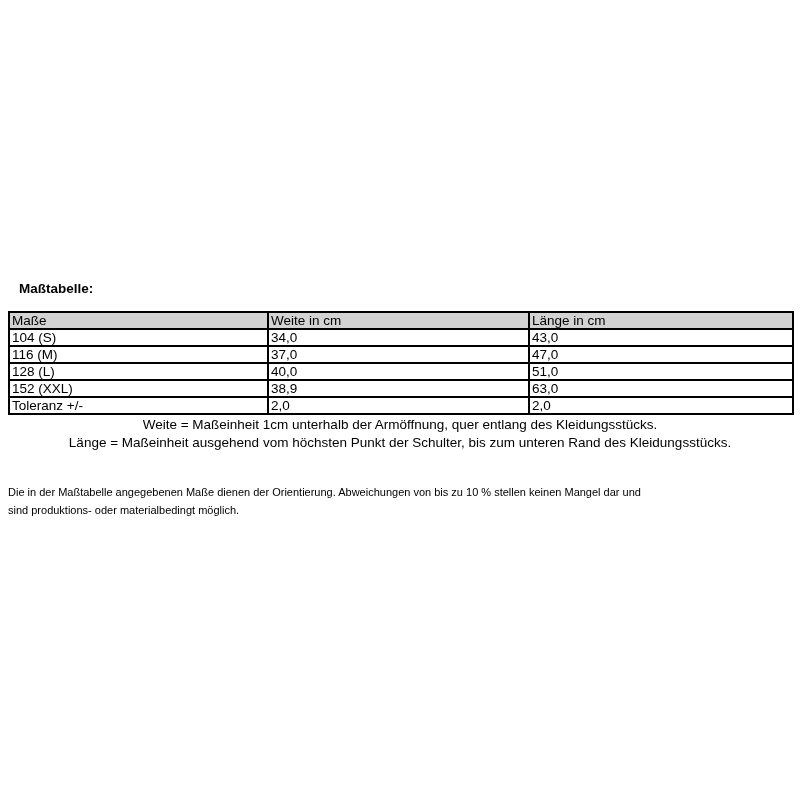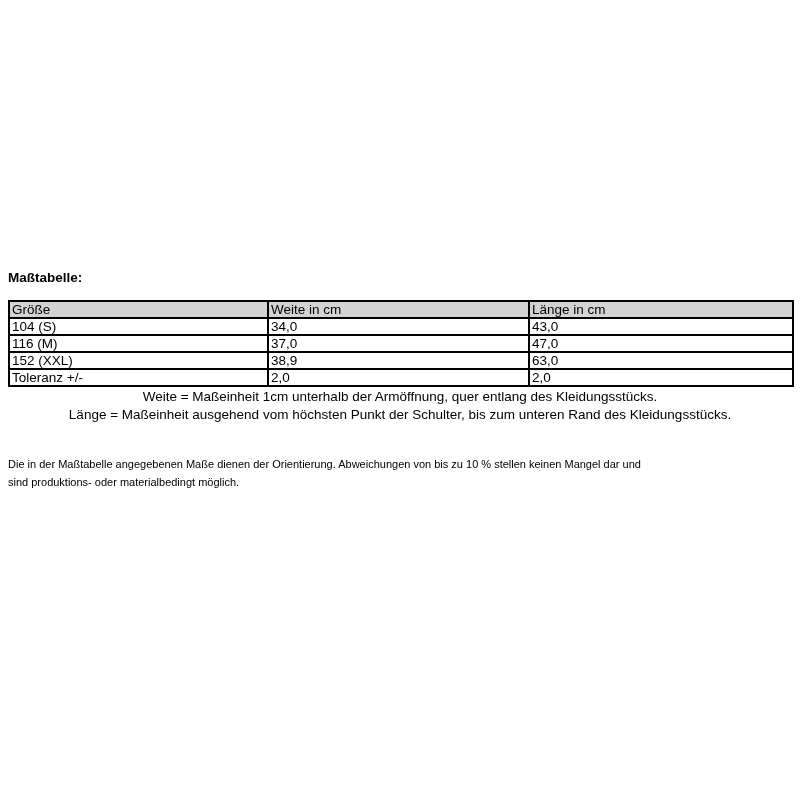--- a/index.html
+++ b/index.html
@@ -24,21 +24,21 @@
   .content {
     position: absolute;
     left: 8px;
     top: 271px;
     width: 784px;
   }
   .heading {
     font-size: 13.5px;
     font-weight: bold;
     line-height: 13px;
-    margin: 0;
+    margin: 11px;
     padding: 0;
   }
   table.size-table {
     border-collapse: collapse;
     table-layout: fixed;
     width: 784px;
     margin-top: 16px;
   }
   table.size-table th,
   table.size-table td {
@@ -83,35 +83,40 @@
     <p class="heading">Maßtabelle:</p>
 
     <table class="size-table">
       <colgroup>
         <col style="width:259px">
         <col style="width:261px">
         <col style="width:264px">
       </colgroup>
       <thead>
         <tr>
-          <th>Größe</th>
+          <th>Maße</th>
           <th>Weite in cm</th>
           <th>Länge in cm</th>
         </tr>
       </thead>
       <tbody>
         <tr>
           <td>104 (S)</td>
           <td>34,0</td>
           <td>43,0</td>
         </tr>
         <tr>
           <td>116 (M)</td>
           <td>37,0</td>
           <td>47,0</td>
+        </tr>
+        <tr>
+          <td>128 (L)</td>
+          <td>40,0</td>
+          <td>51,0</td>
         </tr>
         <tr>
           <td>152 (XXL)</td>
           <td>38,9</td>
           <td>63,0</td>
         </tr>
         <tr>
           <td>Toleranz +/-</td>
           <td>2,0</td>
           <td>2,0</td>

